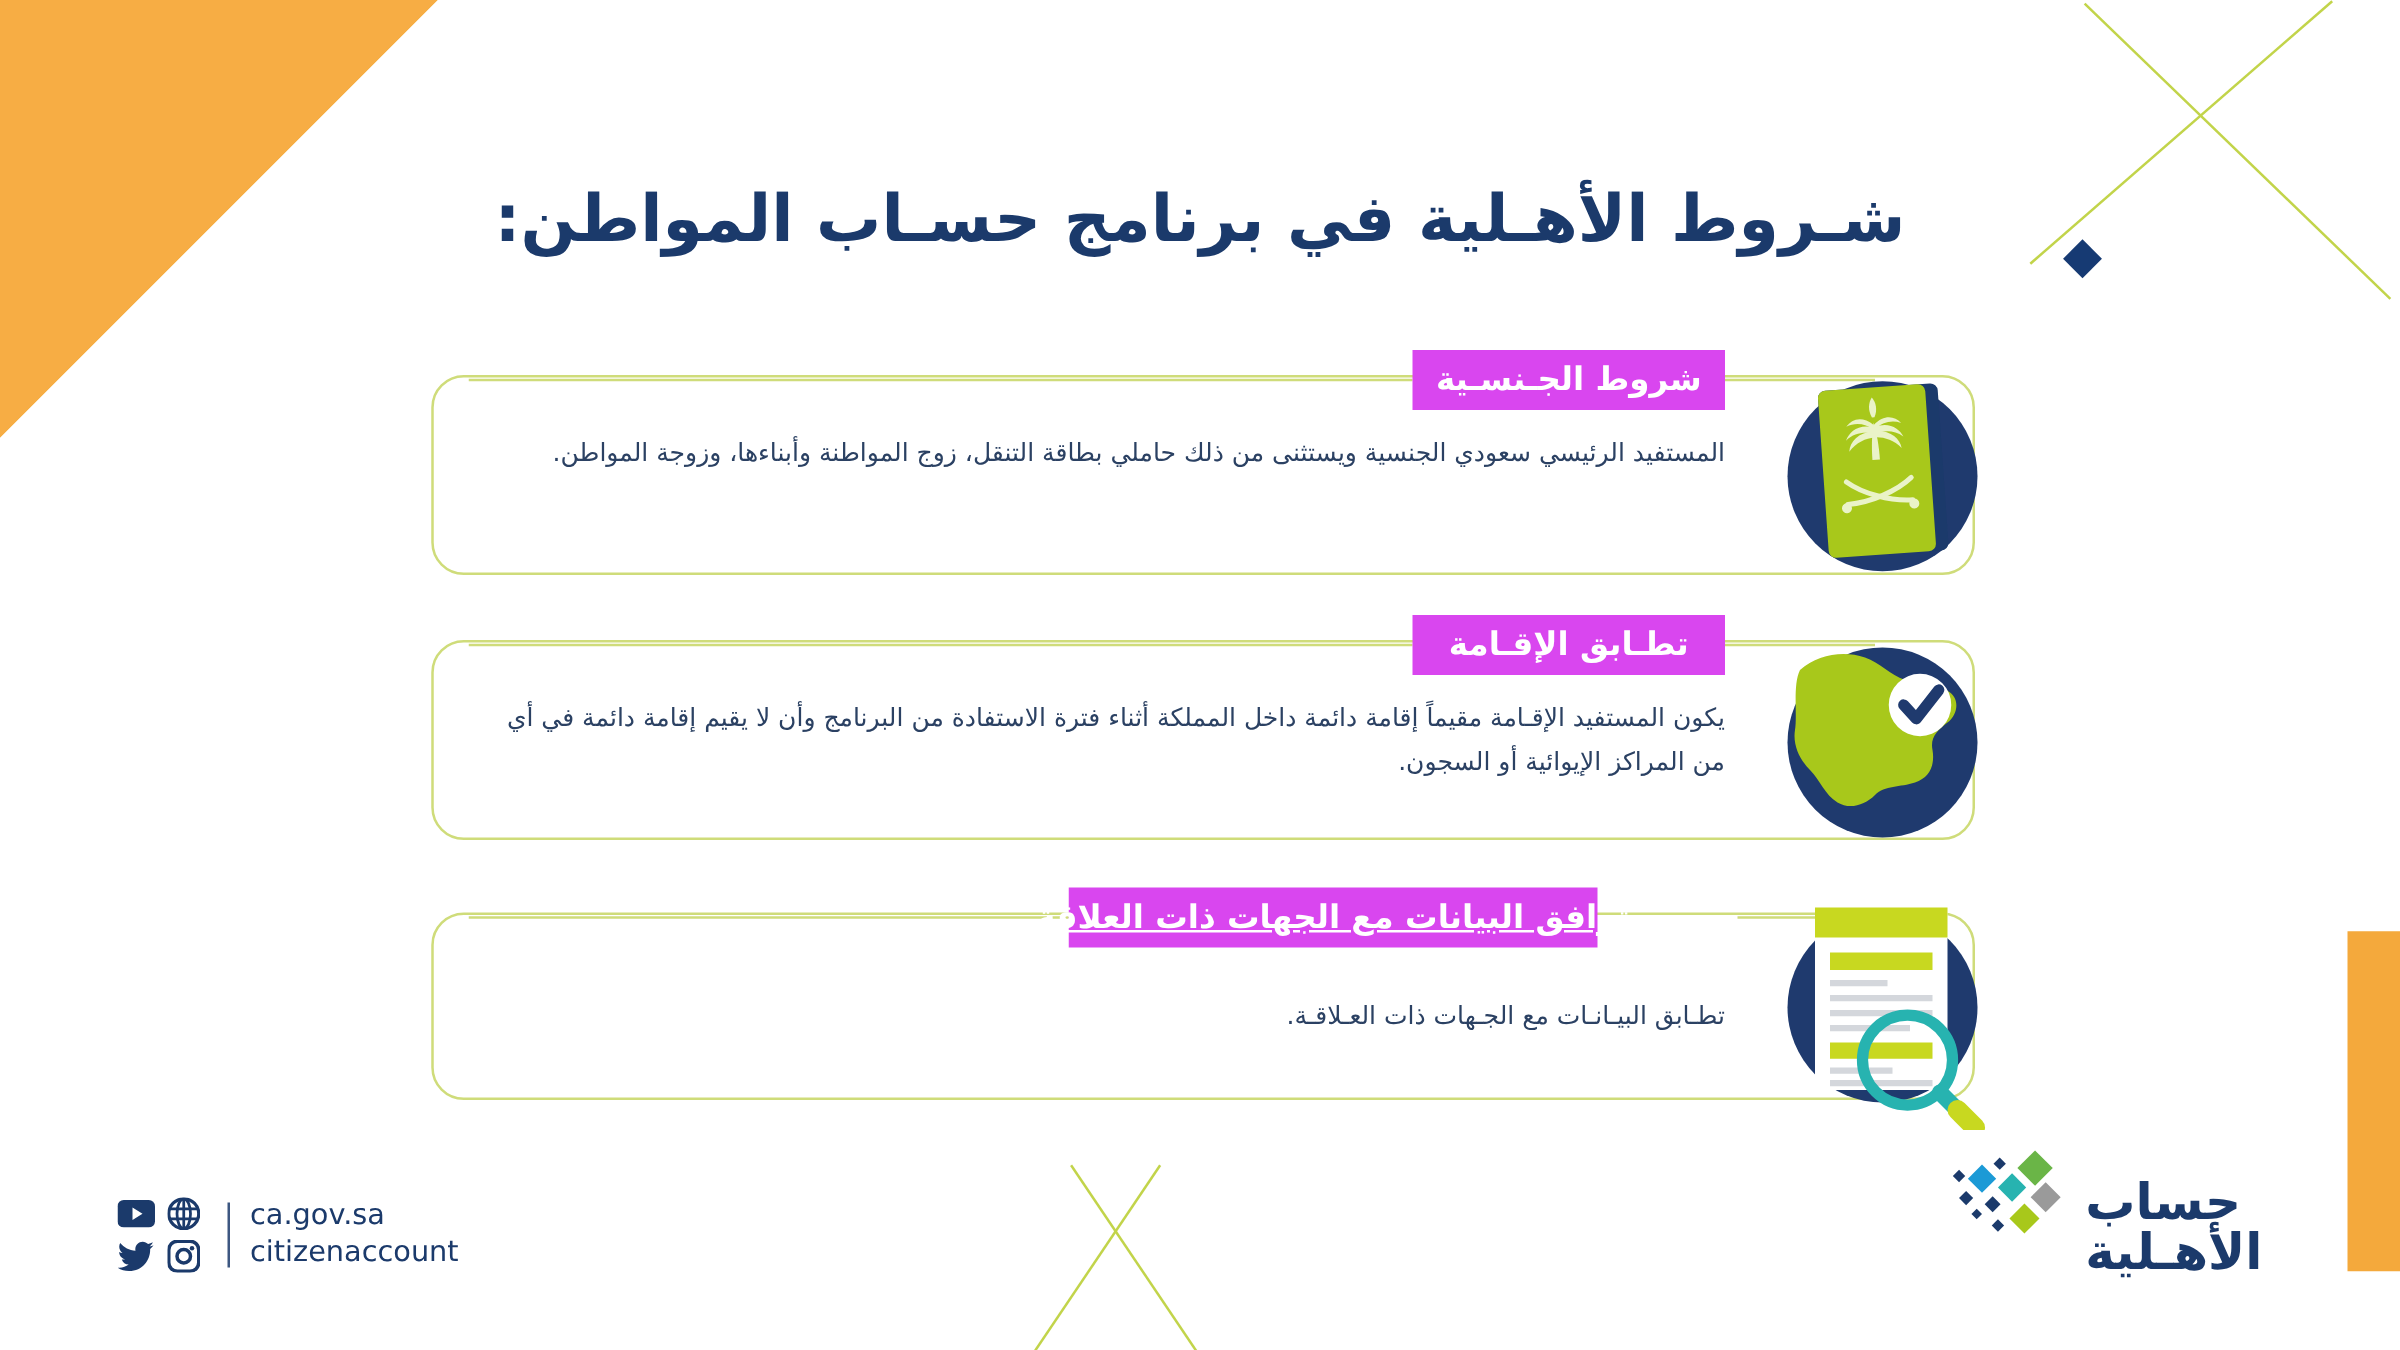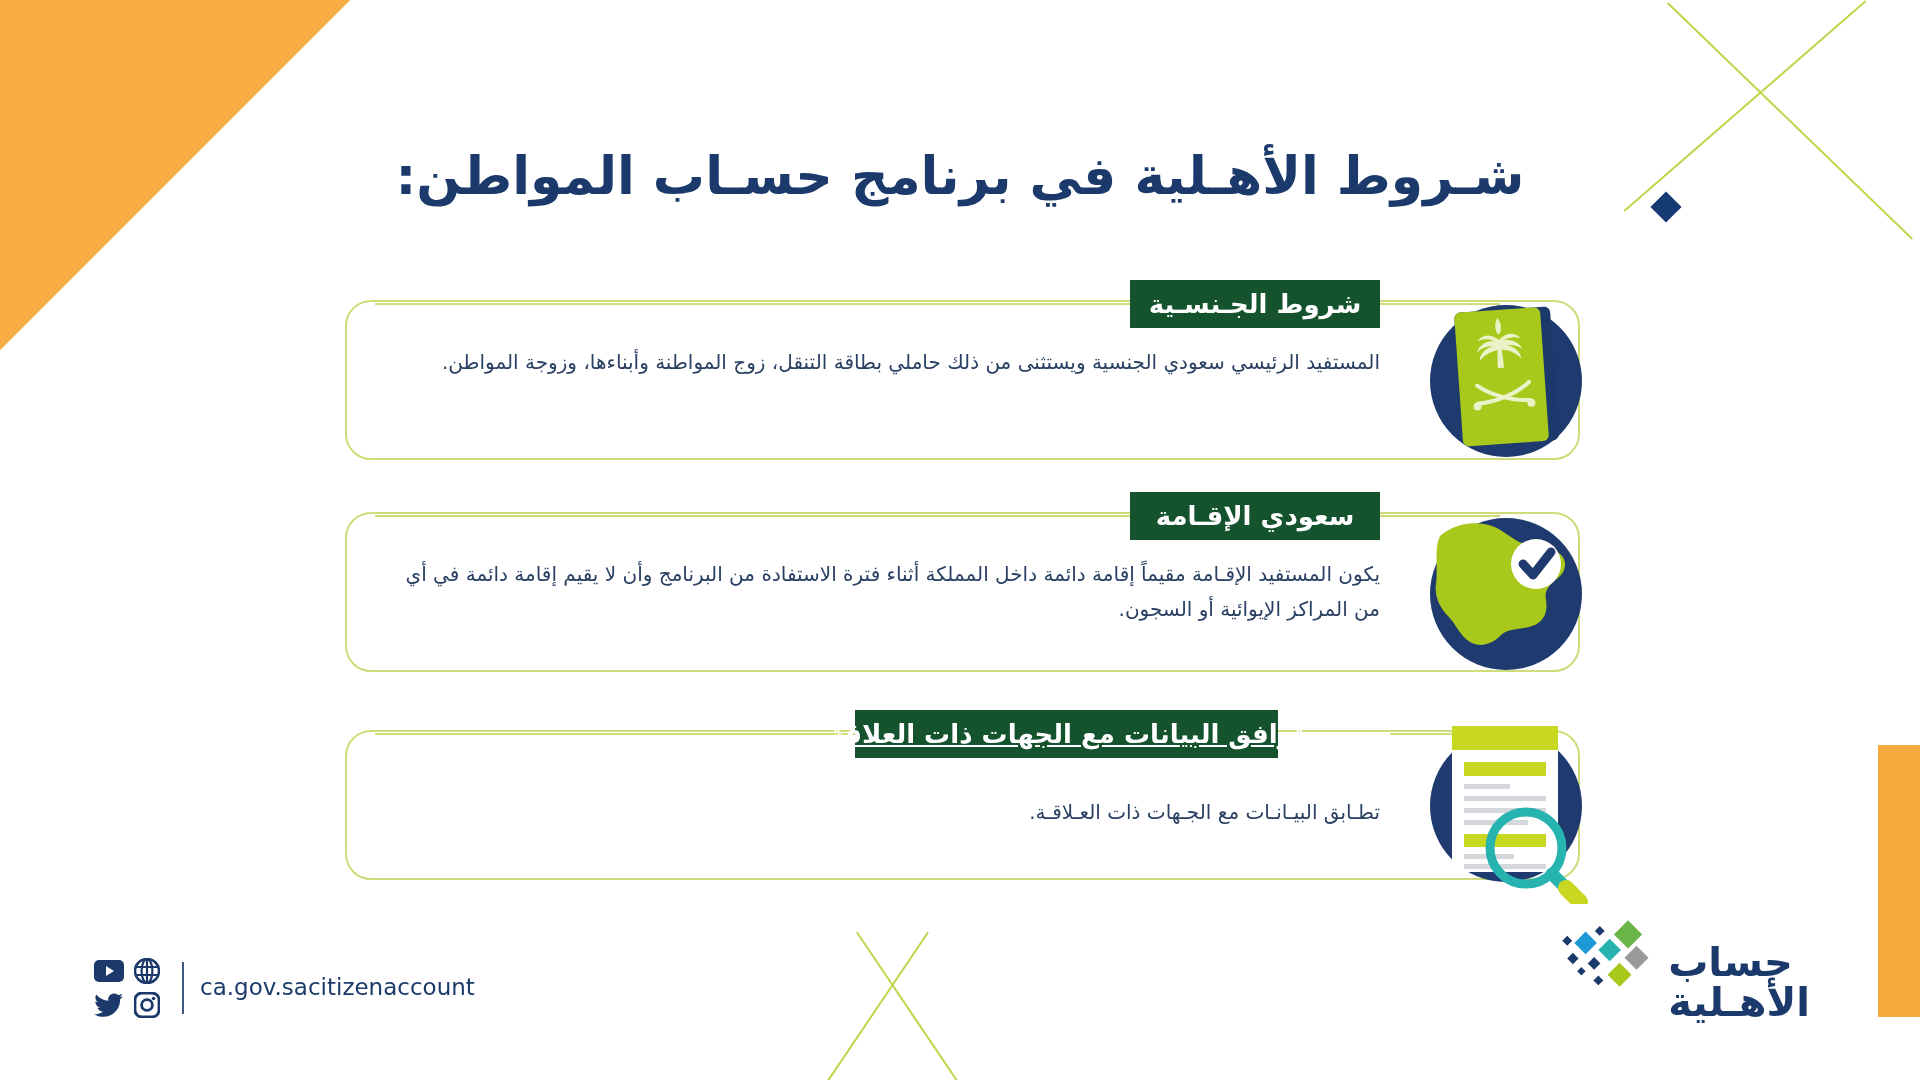--- a/index.html
+++ b/index.html
@@ -65,21 +65,21 @@
 
   .card-box {
     position:absolute;
     border:2px solid #cfdc7a;
     border-radius:26px;
     background:rgba(255,255,255,0.0);
   }
 
   .badge {
     position:absolute;
-    background:#14532d;
+    background:#d946ef;
     color:#ffffff;
     font-size:26px;
     font-weight:bold;
     display:flex;
     align-items:center;
     justify-content:center;
     direction:rtl;
     height:48px;
     z-index:5;
     padding:0 18px;
@@ -111,21 +111,21 @@
     background:#1f3a6e;
     z-index:6;
   }
   .icon-svg { position:absolute; left:-22px; top:-22px; width:196px; height:196px; z-index:7; }
 
   
   #footer { position:absolute; left:90px; bottom:58px; z-index:8; display:flex; align-items:center; direction:ltr; }
   .social-grid { display:grid; grid-template-columns:repeat(2,38px); grid-template-rows:repeat(2,34px); align-items:center; justify-items:center; }
   .social-grid svg { display:block; }
   .foot-div { width:2px; height:52px; background:#1b3a6b; margin:0 16px; opacity:.85; }
-  .foot-links { display:flex; justify-content:center; }
+  .foot-links { display:flex; flex-direction:column; justify-content:center; }
   .foot-links span { font-family:"DejaVu Sans", sans-serif; font-size:23px; color:#1b3a6b; line-height:1.3; direction:ltr; text-align:left; }
 
   
   #logo { position:absolute; right:110px; bottom:58px; z-index:8; display:flex; align-items:flex-end; direction:rtl; }
   #logo-text { display:flex; flex-direction:column; align-items:flex-end; direction:rtl; margin-left:0; }
   #logo-text span { color:#1b3a6b; font-size:40px; font-weight:bold; line-height:1.0; }
 </style>
 </head>
 <body>
 
@@ -188,21 +188,21 @@
       </svg>
     </div>
   </div>
 
   <div class="card-block">
     <div class="card-box" style="left:345px; top:512px; width:1235px; height:160px;"></div>
 
     <div class="connector" style="left:375px; top:515px; width:755px;"></div>
     <div class="connector" style="left:1380px; top:515px; width:120px;"></div>
 
-    <div class="badge" style="left:1130px; top:492px; width:250px;">سعودي الإقـامة</div>
+    <div class="badge" style="left:1130px; top:492px; width:250px;">تطـابق الإقـامة</div>
 
     <div class="card-text" style="left:400px; top:557px; width:980px;">يكون المستفيد الإقـامة مقيماً إقامة دائمة داخل المملكة أثناء فترة الاستفادة من البرنامج وأن لا يقيم إقامة دائمة في أي من المراكز الإيوائية أو السجون.</div>
 
     <div class="icon-circle" style="left:1430px; top:518px;">
       <svg class="icon-svg" viewBox="0 0 196 196" xmlns="http://www.w3.org/2000/svg">
 
         <path fill="#a8c81b" d="M32,40 C46,28 66,24 84,30 C96,34 104,44 116,48
                                  C128,52 142,50 152,58 C160,64 158,76 150,82
                                  C142,88 136,94 138,104 C140,116 136,126 124,130
                                  C112,134 100,132 92,140 C84,148 72,152 62,146

